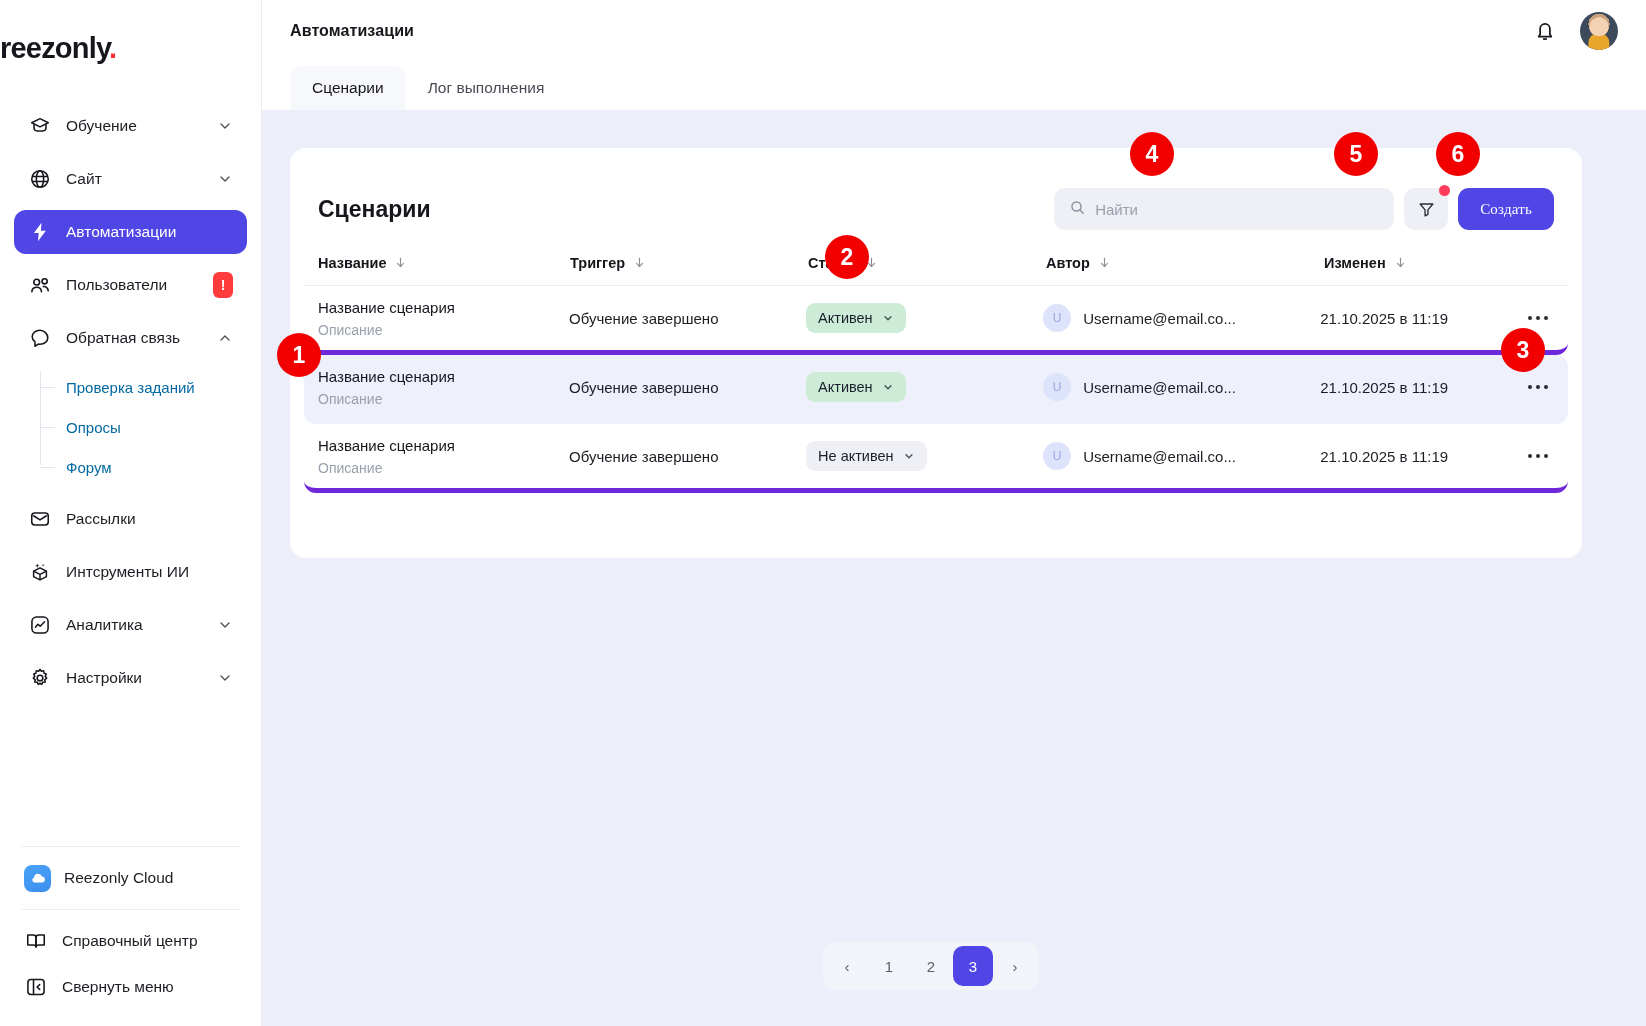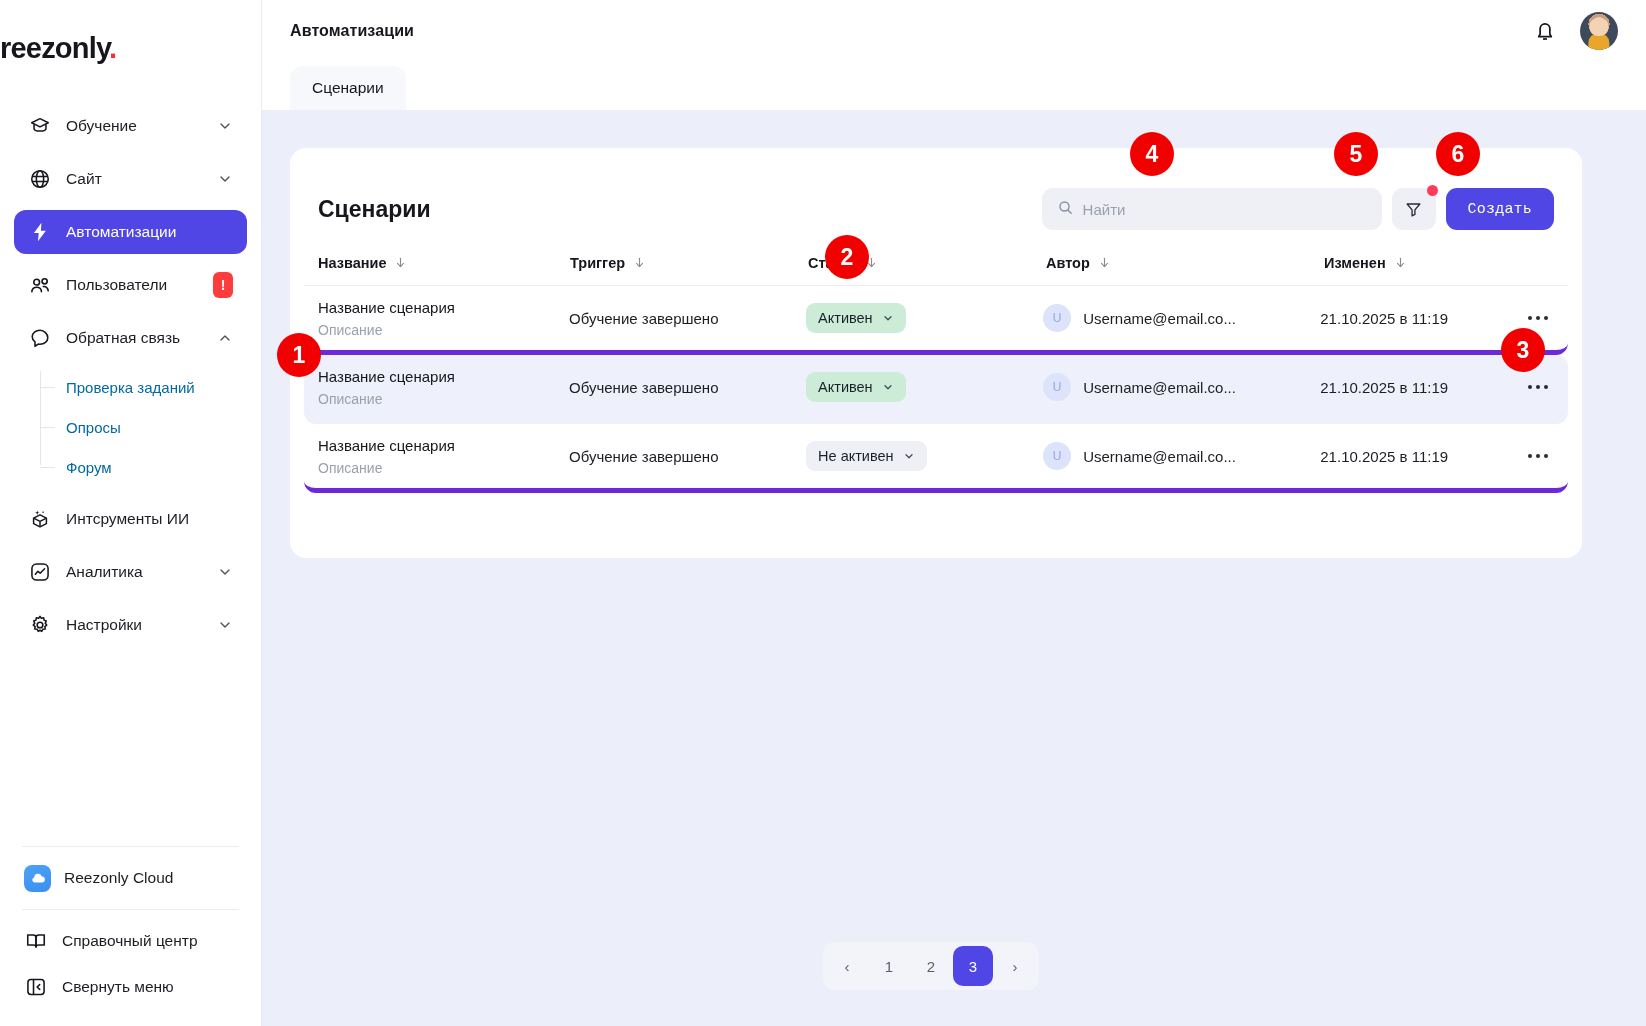--- a/index.html
+++ b/index.html
@@ -145,21 +145,21 @@
     width: 44px; height: 42px; background: #eef0f5; border-radius: 11px;
     display: flex; align-items: center; justify-content: center;
     cursor: pointer; position: relative;
   }
   .filter-dot {
     position: absolute; top: -3px; right: -2px;
     width: 11px; height: 11px; border-radius: 50%; background: #ff3b5c;
   }
   .create-btn {
     height: 42px; padding: 0 22px; background: #4f46e5; color: #fff;
-    border: 0; border-radius: 11px; font-family: Liberation Mono, monospace; font-size: 15px;
+    border: 0; border-radius: 11px; font-family: Liberation Serif, serif; font-size: 15px;
     cursor: pointer; letter-spacing: .2px;
   }
 
   
   .tbl { padding: 0 14px; }
   .thead {
     display: flex; align-items: center; height: 46px;
     padding: 0 14px; border-bottom: 1px solid #eceef4;
   }
   .th { display: flex; align-items: center; gap: 8px; font-size: 14.5px; font-weight: 700; color: #16161d; }
@@ -302,20 +302,29 @@
           <span>Проверка заданий</span>
         </div>
         <div class="sub-item">
           <span>Опросы</span>
         </div>
         <div class="sub-item">
           <span>Форум</span>
         </div>
       </div>
 
+      <div class="nav-item">
+        <span class="nav-ic">
+          <svg width="22" height="22" viewBox="0 0 24 24" fill="none" stroke="#16161d" stroke-width="1.7" stroke-linejoin="round">
+              <rect x="3" y="5.5" width="18" height="13" rx="3.2"></rect>
+              <path d="M4.6 8.2 12 13l7.4-4.8"></path>
+            </svg>
+        </span>
+        <span class="nav-label">Рассылки</span>
+      </div>
 
       <div class="nav-item">
         <span class="nav-ic">
           <svg width="22" height="22" viewBox="0 0 24 24" fill="none" stroke="#16161d" stroke-width="1.6" stroke-linejoin="round">
               <path d="M12 7.4 19 11v6l-7 3.6L5 17v-6l7-3.6Z"></path>
               <path d="M5 11l7 3.6L19 11M12 14.6V20.6"></path>
               <path d="M8.4 4.6 9 2.8l.6 1.8 1.8.6-1.8.6L9 7.6l-.6-1.8L6.6 5.2l1.8-.6Z" fill="#16161d" stroke="none"></path>
               <path d="M15 4.2l.35-1.1.35 1.1 1.1.35-1.1.35-.35 1.1-.35-1.1-1.1-.35 1.1-.35Z" fill="#16161d" stroke="none"></path>
             </svg>
         </span>
@@ -397,20 +406,23 @@
             </svg>
         </span>
         <span class="avatar"></span>
       </div>
     </header>
 
     <div class="tabs-bar">
       <div class="tab active">
         <span>Сценарии</span>
       </div>
+      <div class="tab">
+        <span>Лог выполнения</span>
+      </div>
     </div>
 
     <div class="content">
 
       <div class="card">
 
         <div class="card-head">
           <div class="card-title">Сценарии</div>
           <div class="card-actions">
 

